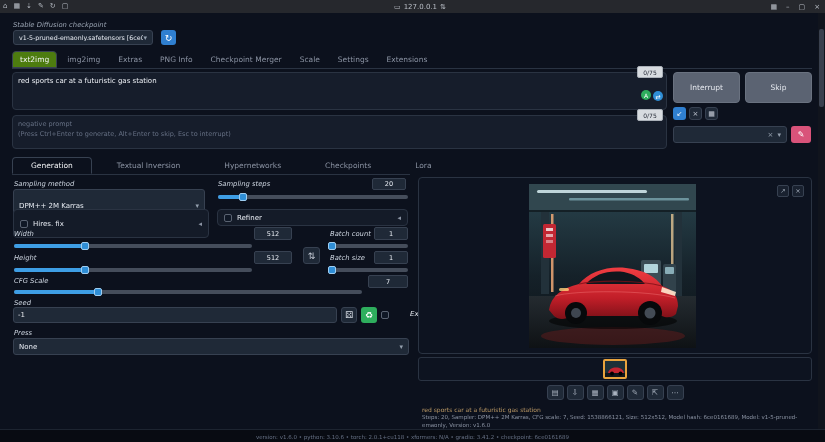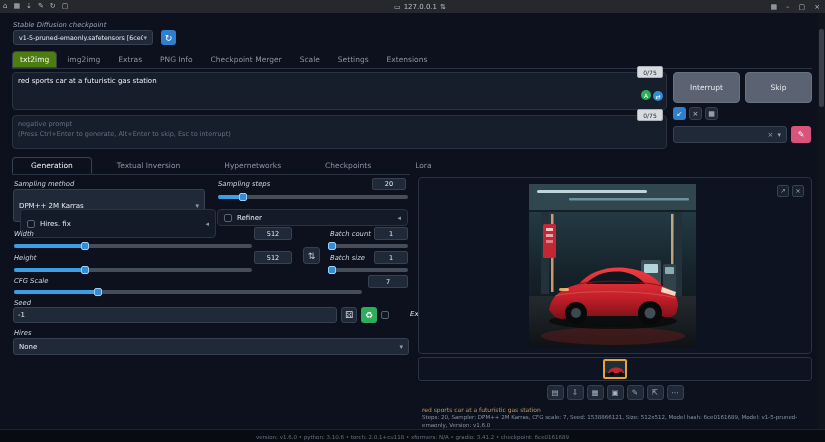--- a/index.html
+++ b/index.html
@@ -164,21 +164,21 @@
     <span class="caret">▾</span>
   </div>
 
   <div class="abs lbl" style="left:218px;top:180px;">Sampling steps</div>
   <div class="abs numbox" style="left:372px;top:178px;width:34px;height:12px;">20</div>
   <div class="slider" style="left:218px;top:195px;width:190px;">
     <div class="fill" style="width:13%;"></div>
       <div class="knob" style="left:13%;"></div>
   </div>
 
-  <div class="abs acc" style="left:20px;top:209px;width:196px;height:29px;">
+  <div class="abs acc" style="left:13px;top:209px;width:196px;height:29px;">
     <span class="cb"></span>
     <span>Hires. fix</span>
     <span class="tri">◂</span>
   </div>
   <div class="abs acc" style="left:217px;top:209px;width:191px;height:17px;">
     <span class="cb"></span>
     <span>Refiner</span>
     <span class="tri">◂</span>
   </div>
 
@@ -228,21 +228,21 @@
   </div>
   <div class="abs toolbtn box" style="left:341px;top:307px;width:16px;height:16px;color:#d6dbe3;font-size:9px;">
     <span>⚄</span>
     </div>
   <div class="abs toolbtn" style="left:361px;top:307px;width:16px;height:16px;background:#2eae5d;color:#fff;font-size:9px;">
     <span>♻</span>
     </div>
   <div class="abs cb" style="left:381px;top:311px;"></div>
   <div class="abs lbl" style="left:392px;top:310px;font-size:7px;color:#e8ecf3;margin-left:18px;">Extra</div>
 
-  <div class="abs lbl" style="left:14px;top:329px;">Hires</div>
+  <div class="abs lbl" style="left:14px;top:329px;">Press</div>
   <div class="abs box dd" style="left:13px;top:338px;width:396px;height:17px;">
     <span>None</span>
     <span class="caret">▾</span>
   </div>
 
   <div id="gallery">
     <div style="position:absolute;left:110px;top:6px;width:167px;height:164px;overflow:hidden;">
       <svg width="167" height="167" viewBox="0 0 167 167">
         <defs>
           <linearGradient id="bgG" x1="0" y1="0" x2="0" y2="1">

